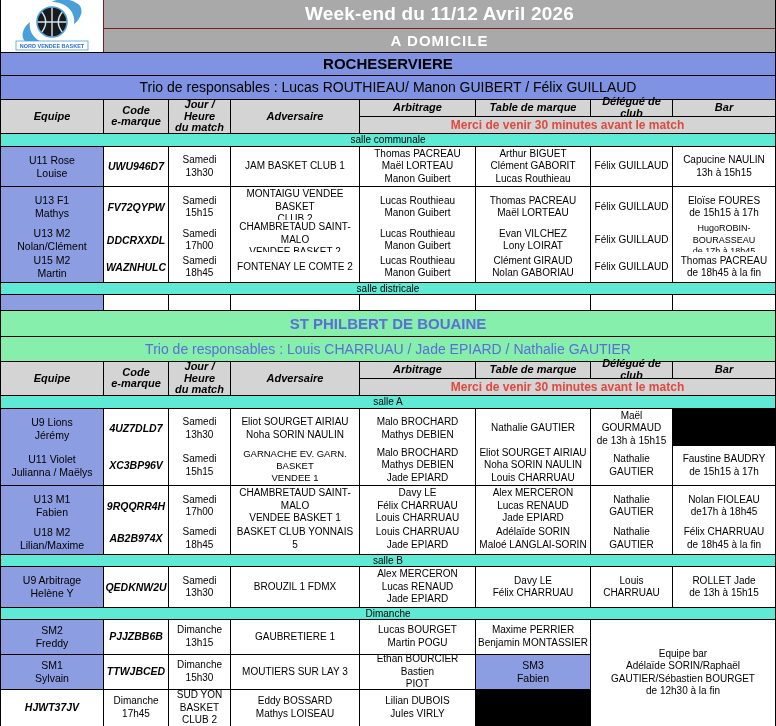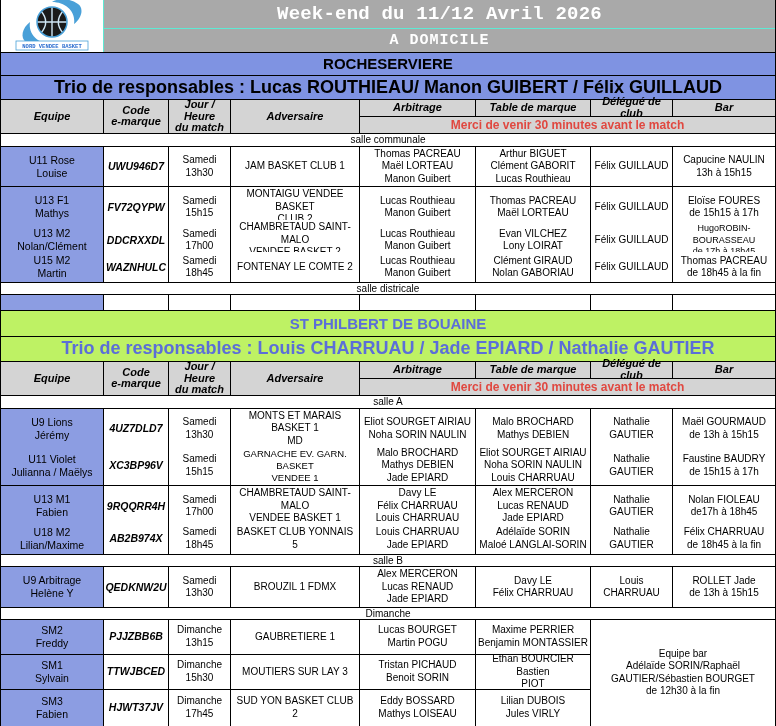--- a/index.html
+++ b/index.html
@@ -3,53 +3,53 @@
 <meta charset="utf-8">
 <style>
   * { margin:0; padding:0; box-sizing:border-box; }
   body { background:#444; font-family:"Liberation Sans", sans-serif; }
   .page {
     width:776px; height:726px; margin:0 auto; background:#000;
     display:flex; flex-direction:column; gap:1px; overflow:hidden;
     padding:0 1px;
   }
   
-  .topbar { display:grid; grid-template-columns:102px 1fr; gap:1px; height:56px; background:#5eead4;font-family:Liberation Mono, monospace; }
+  .topbar { display:grid; grid-template-columns:102px 1fr; gap:1px; height:56px; background:#7f1d1d; }
   .logo-cell { background:#fff; display:flex; align-items:center; justify-content:center; }
   .title-stack { display:flex; flex-direction:column; gap:1px; }
   .title-row { flex:1.1; background:#a9a9a9; color:#fff; font-weight:bold; font-size:19px;
     display:flex; align-items:center; justify-content:center; letter-spacing:.2px; }
   .subtitle-row { flex:0.9; background:#a9a9a9; color:#fff; font-weight:bold; font-size:15px;
     display:flex; align-items:center; justify-content:center; letter-spacing:1px; }
   
   .venue-band { height:23px; background:#7f93e2; color:#000; font-weight:bold; font-size:15px;
     display:flex; align-items:center; justify-content:center; }
-  .trio-band { height:25px; background:#7f93e2; color:#000; font-weight:bold; font-size:18px;
+  .trio-band { height:25px; background:#7f93e2; color:#000; font-weight:normal; font-size:14px;
     display:flex; align-items:center; justify-content:center; }
-  .venue-band.dark, .trio-band.dark { background:#bef264; color:#5b6ed8; }
+  .venue-band.dark, .trio-band.dark { background:#86efac; color:#5b6ed8; }
   .venue-band.dark { height:26px; }
   .trio-band.dark { height:26px; }
   
   .grid8 { display:grid; grid-template-columns:102px 64px 61px 128px 115px 114px 81px 1fr;
     gap:1px; background:#000; }
   .c { background:#fff; display:flex; align-items:center; justify-content:center; text-align:center;
     font-size:10px; color:#000; white-space:pre-line; line-height:1.25; padding:1px 2px; }
   .c.eq { background:#8c9de2; font-weight:normal; font-size:10.5px; }
   .c.code { font-weight:bold; font-size:10.5px;font-style:italic; }
   .c.adv { font-size:10px; }
   
   .thead { height:33px; grid-template-rows:16px 16px; }
   .th { background:#d4d4d4; font-weight:bold; font-style:italic; font-size:11px;
     display:flex; align-items:center; justify-content:center; text-align:center;
     white-space:pre-line; line-height:1.05; }
   .th.span2 { grid-row:1 / span 2; }
   .notice { grid-column:5 / span 4; background:#d4d4d4; color:#e04840; font-weight:bold;
     font-size:12px; display:flex; align-items:center; justify-content:center; }
   
-  .salle-bar { height:13px; background:#ffffff; color:#000; font-size:10px;
+  .salle-bar { height:13px; background:#5eead4; color:#000; font-size:10px;
     display:flex; align-items:center; justify-content:center; }
   
   .dim-grid { grid-template-rows:34px 34px 36px; }
   .merged-bar { grid-column:7 / span 2; grid-row:1 / span 3; }
   .logo-label { font-size:5.5px; font-weight:bold; fill:#2d6fd0; }
 </style>
 </head>
 <body>
 
 <div class="page">
@@ -192,22 +192,20 @@
   </div>
 
   <div class="salle-bar">salle A</div>
 
   <div class="grid8" style="height:36px">
     <div class="c eq">U9 Lions
 Jérémy</div>
     <div class="c code">4UZ7DLD7</div>
     <div class="c">Samedi
 13h30</div>
-    <div class="c adv">MONTS ET MARAIS BASKET 1
-MD</div>
     <div class="c">Eliot SOURGET AIRIAU
 Noha SORIN NAULIN</div>
     <div class="c">Malo BROCHARD
 Mathys DEBIEN</div>
     <div class="c">Nathalie GAUTIER</div>
     <div class="c">Maël GOURMAUD
 de 13h à 15h15</div>
   </div>
 
   <div class="grid8" style="height:40px">
@@ -300,22 +298,20 @@
     <div class="c merged-bar">Equipe bar
 Adélaïde SORIN/Raphaël GAUTIER/Sébastien BOURGET
 de 12h30 à la fin</div>
 
     <div class="c eq">SM1
 Sylvain</div>
     <div class="c code">TTWJBCED</div>
     <div class="c">Dimanche
 15h30</div>
     <div class="c adv">MOUTIERS SUR LAY 3</div>
-    <div class="c">Tristan PICHAUD
-Benoit SORIN</div>
     <div class="c">Ethan BOURCIER  Bastien
 PIOT</div>
 
     <div class="c eq">SM3
 Fabien</div>
     <div class="c code">HJWT37JV</div>
     <div class="c">Dimanche
 17h45</div>
     <div class="c adv">SUD YON BASKET CLUB  2</div>
     <div class="c">Eddy BOSSARD

